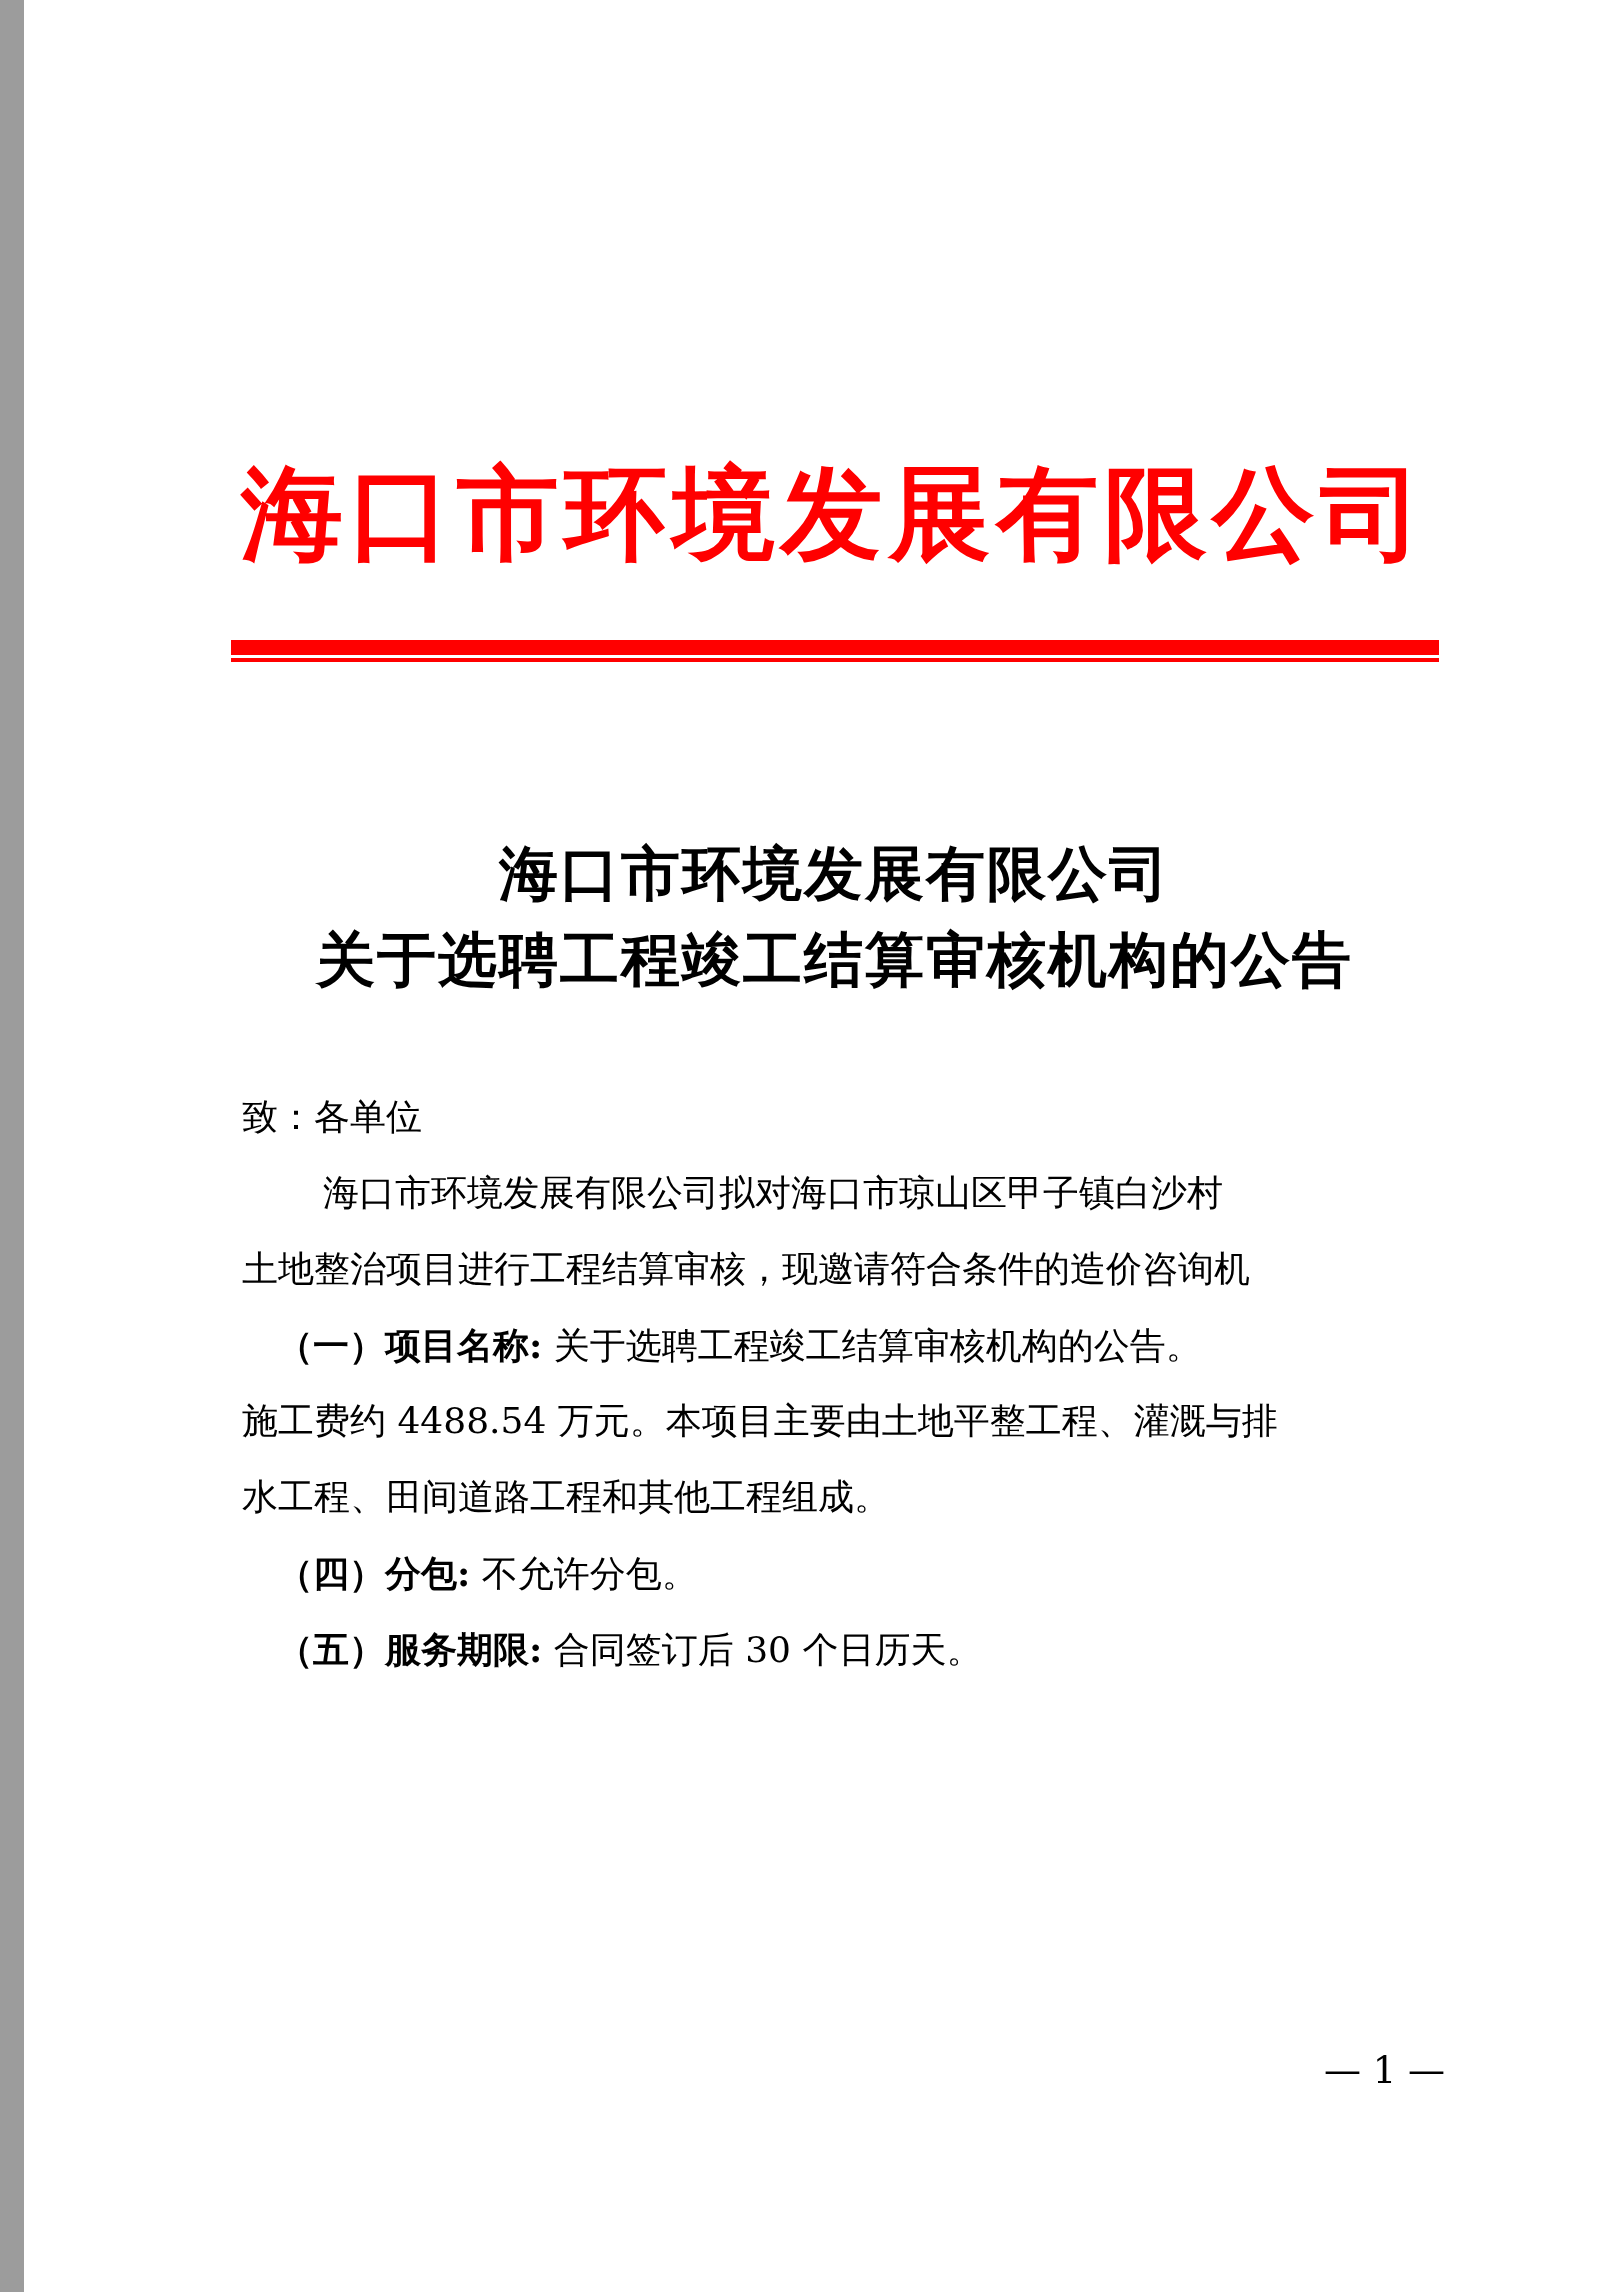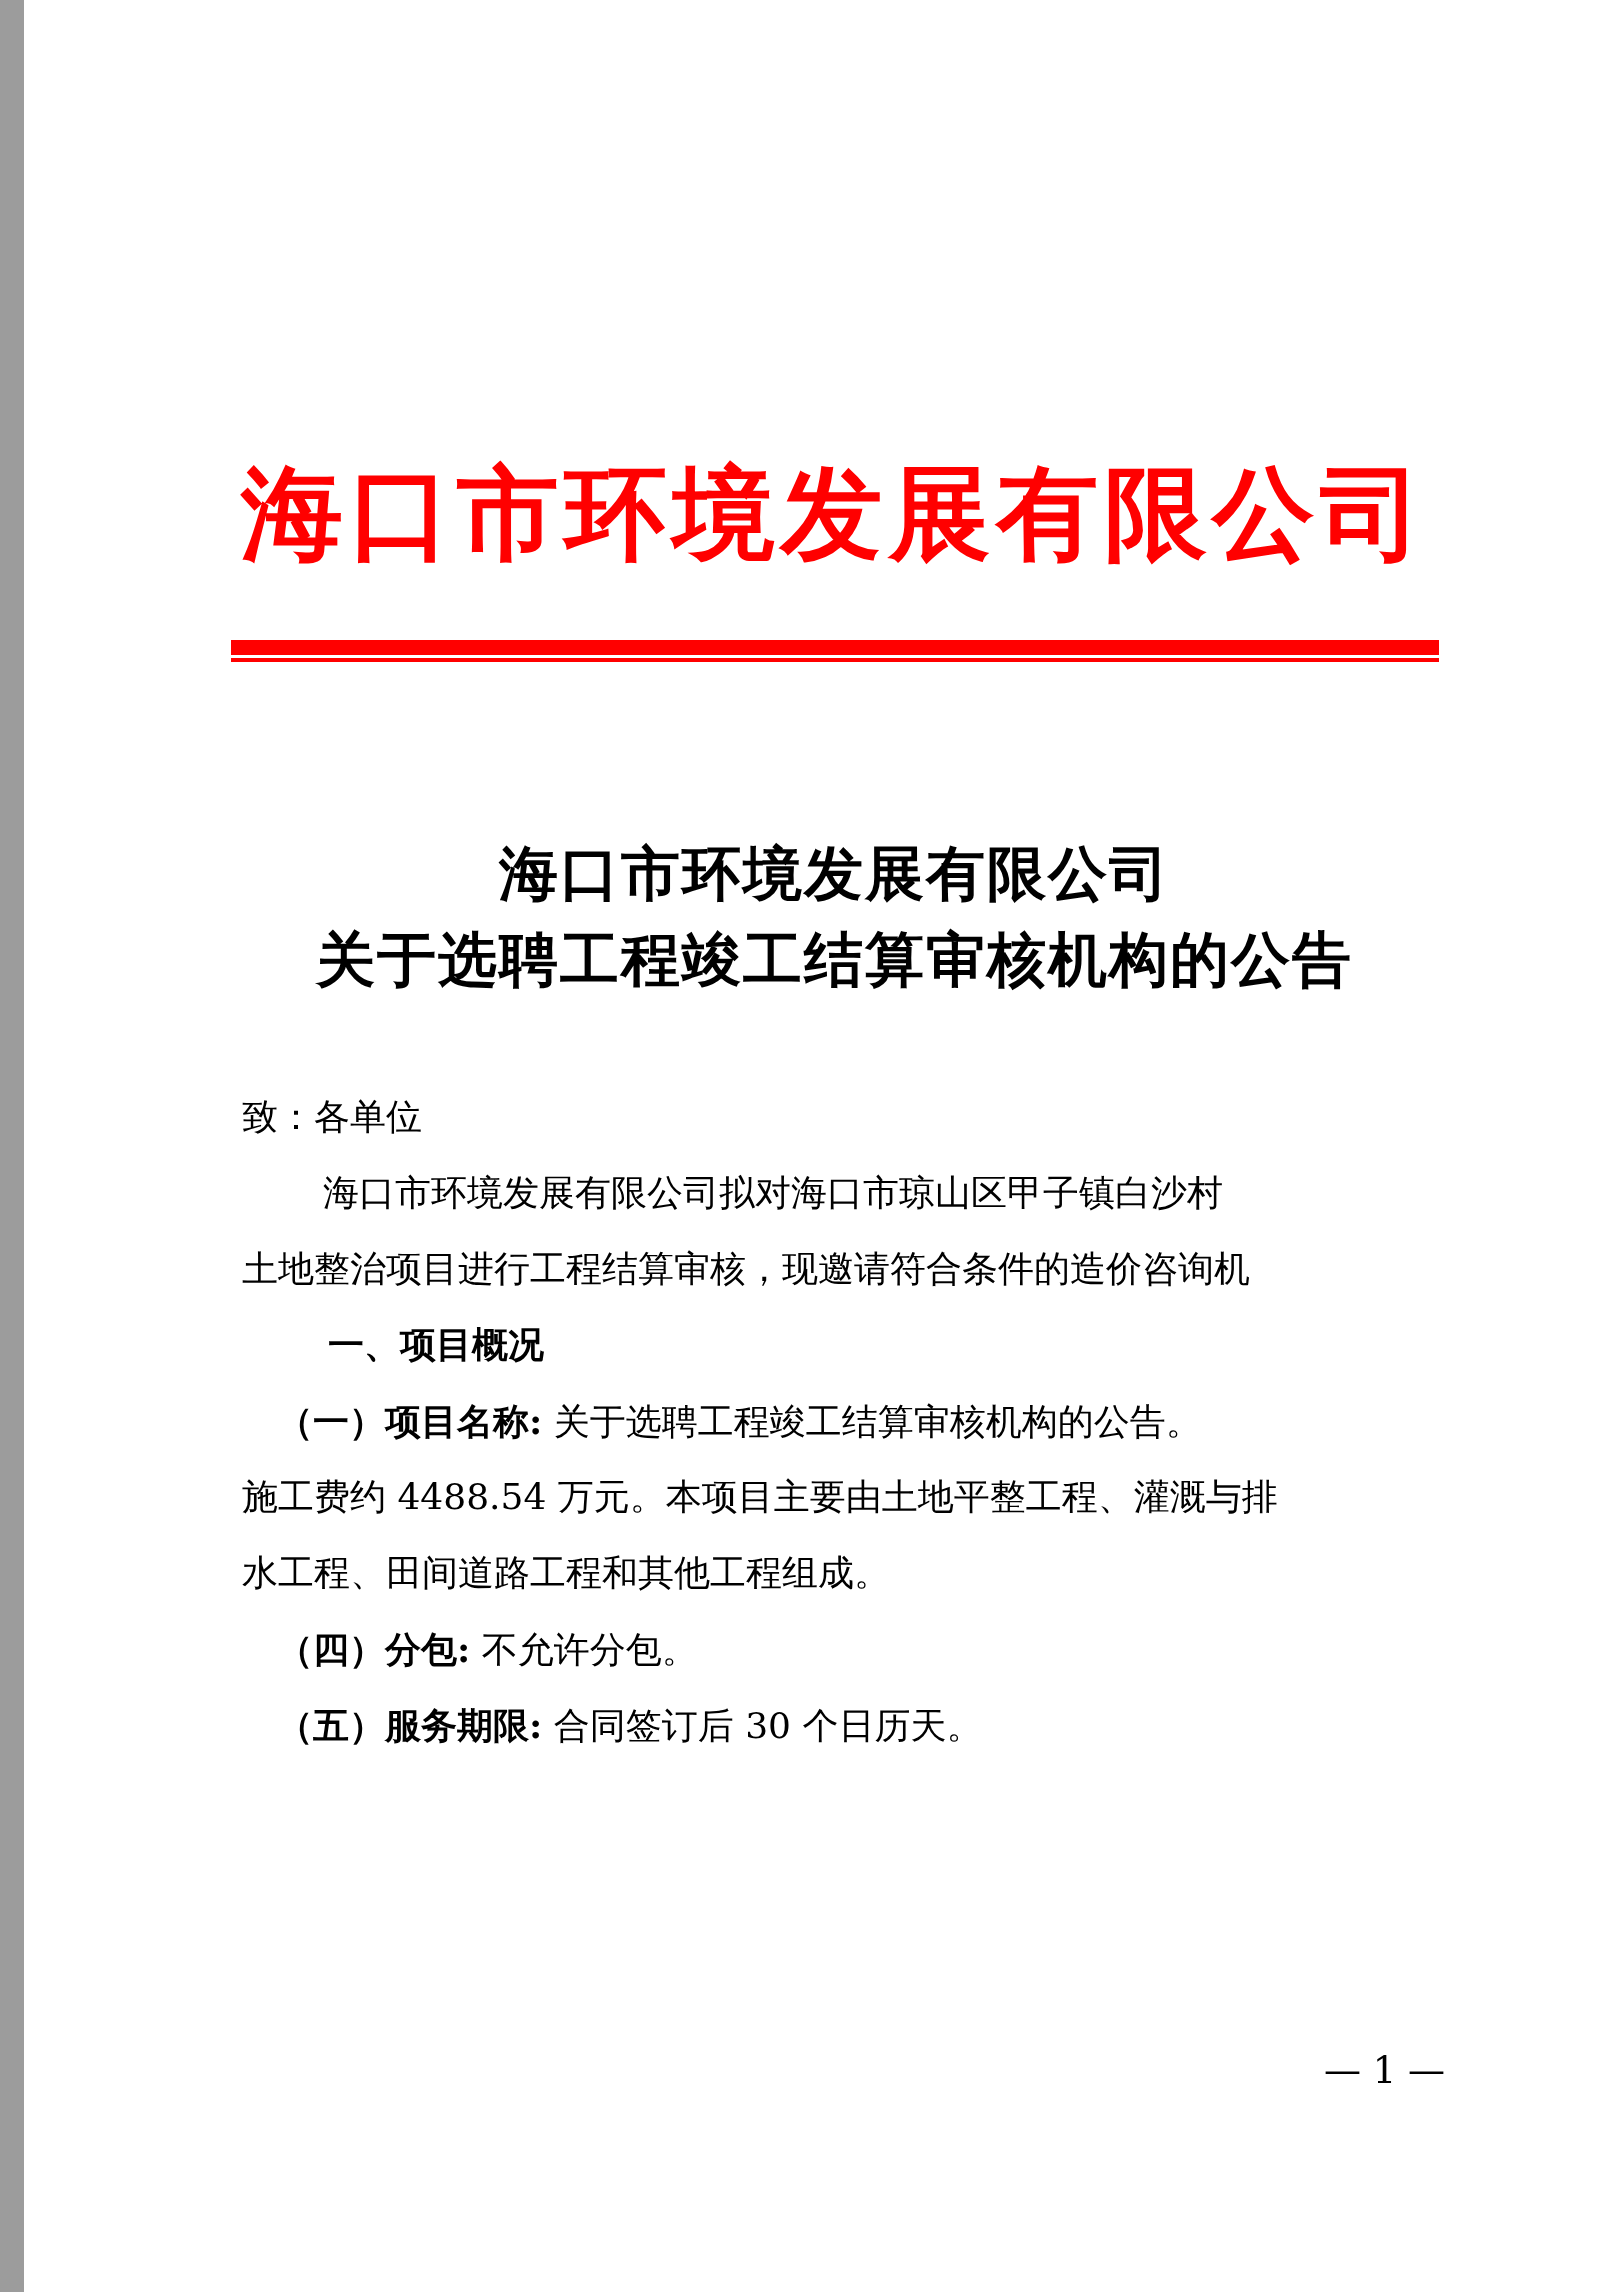--- a/index.html
+++ b/index.html
@@ -117,21 +117,20 @@
 
   <div class="body-block">
 
     <div class="line">致：各单位</div>
 
     <div class="line indent-para">海口市环境发展有限公司拟对海口市琼山区甲子镇白沙村</div>
 
     <div class="line">土地整治项目进行工程结算审核，现邀请符合条件的造价咨询机</div>
 
 
-    <div class="line section-heading">一、项目概况</div>
 
     <div class="line indent-item"><span class="item-label">（一）项目名称:</span><span> 关于选聘工程竣工结算审核机构的公告。</span></div>
 
 
 
     <div class="line">施工费约 4488.54 万元。本项目主要由土地平整工程、灌溉与排</div>
 
     <div class="line">水工程、田间道路工程和其他工程组成。</div>
 
     <div class="line indent-item"><span class="item-label">（四）分包:</span><span> 不允许分包。</span></div>

